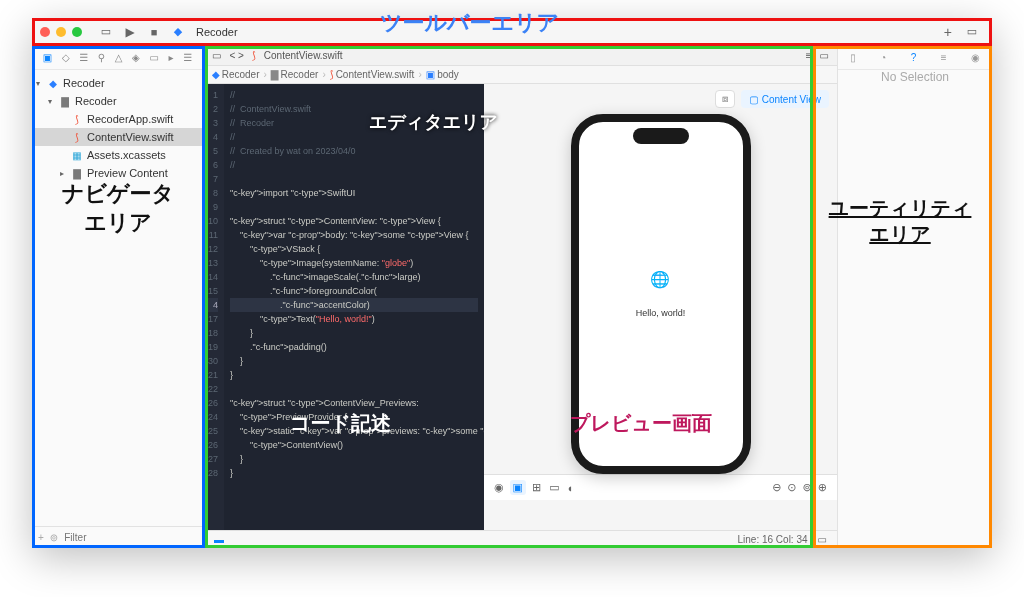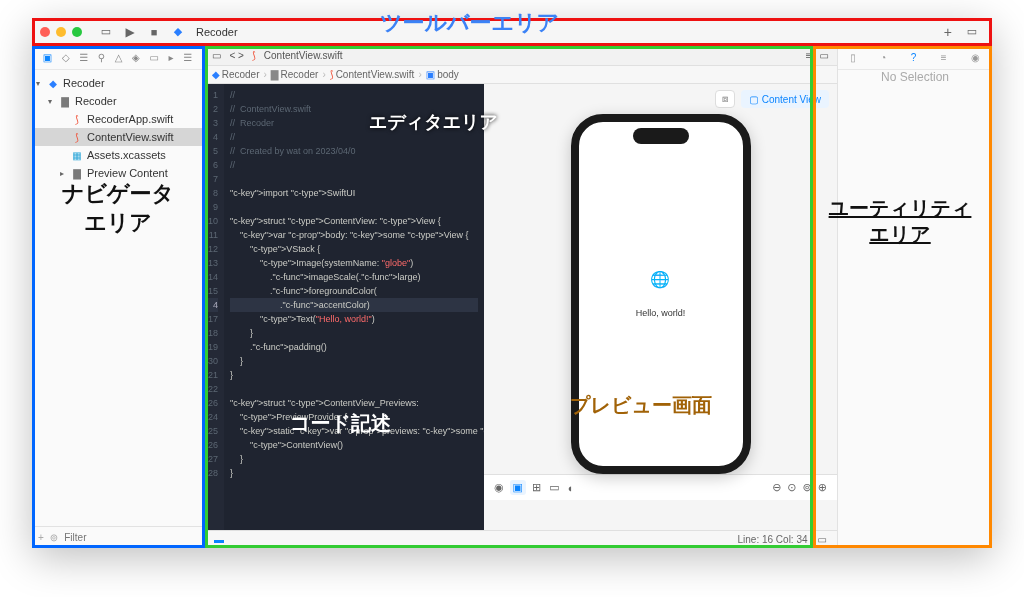--- a/index.html
+++ b/index.html
@@ -89,21 +89,21 @@
 
 .annot { position: absolute; pointer-events: none; font-weight: 700; font-family: "Hiragino Sans", sans-serif; text-align: center; }
 .annot.border { border-width: 3px; border-style: solid; }
 .a-toolbar { left: 32px; top: 18px; width: 960px; height: 28px; border-color: #e11; }
 .a-toolbar-label { left: 380px; top: 8px; font-size: 22px; color: #3b82f6; }
 .a-nav { left: 32px; top: 46px; width: 173px; height: 502px; border-color: #06f; }
 .a-nav-label { left: 38px; top: 180px; width: 160px; font-size: 22px; color: #111; line-height: 1.3; }
 .a-editor { left: 205px; top: 46px; width: 608px; height: 502px; border-color: #3c3; }
 .a-editor-label { left: 360px; top: 110px; font-size: 18px; color: #fff; text-shadow: 0 0 4px #000; margin-left: 9px; }
 .a-code-label { left: 290px; top: 410px; font-size: 20px; color: #fff; }
-.a-prev-label { left: 570px; top: 392px; font-size: 20px; color: #a16207; }
+.a-prev-label { left: 570px; top: 410px; font-size: 20px; color: #be185d; }
 .a-util { left: 813px; top: 46px; width: 179px; height: 502px; border-color: #f80; }
 .a-util-label { left: 810px; top: 195px; width: 180px; font-size: 20px; color: #111; line-height: 1.3; text-decoration: underline; }
 </style>
 </head>
 <body>
 
 <div class="window">
 
   <div class="toolbar">
     <div class="traffic">

